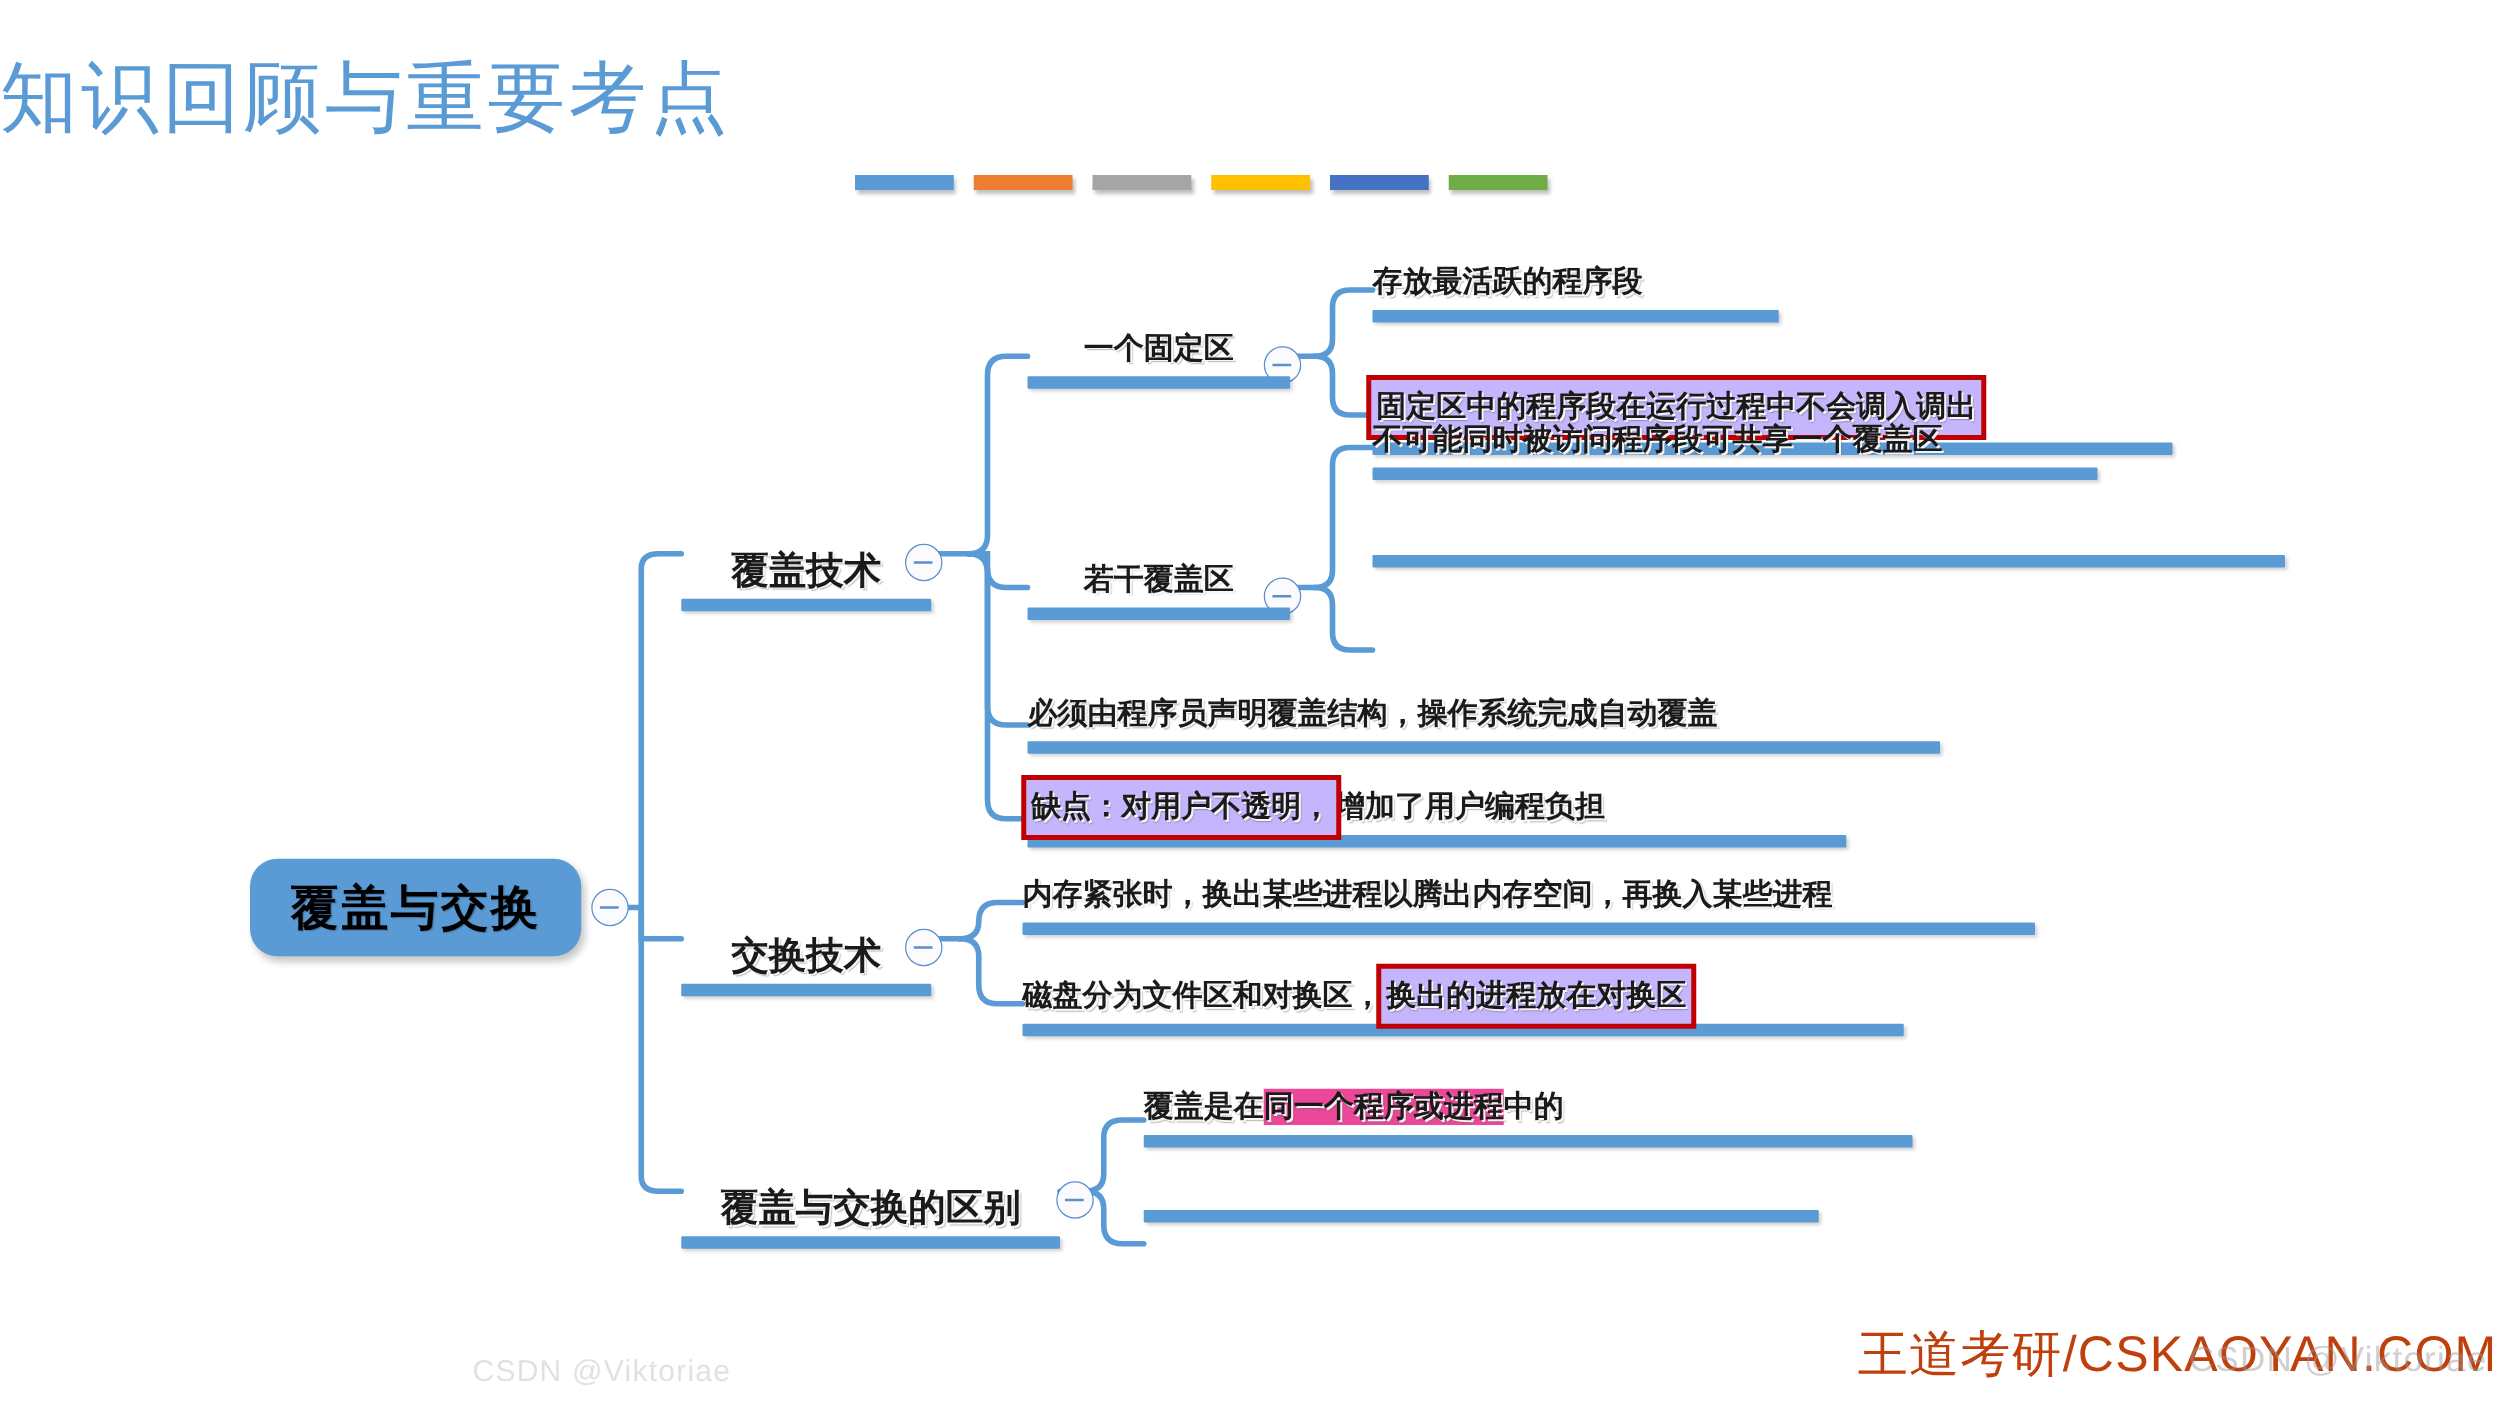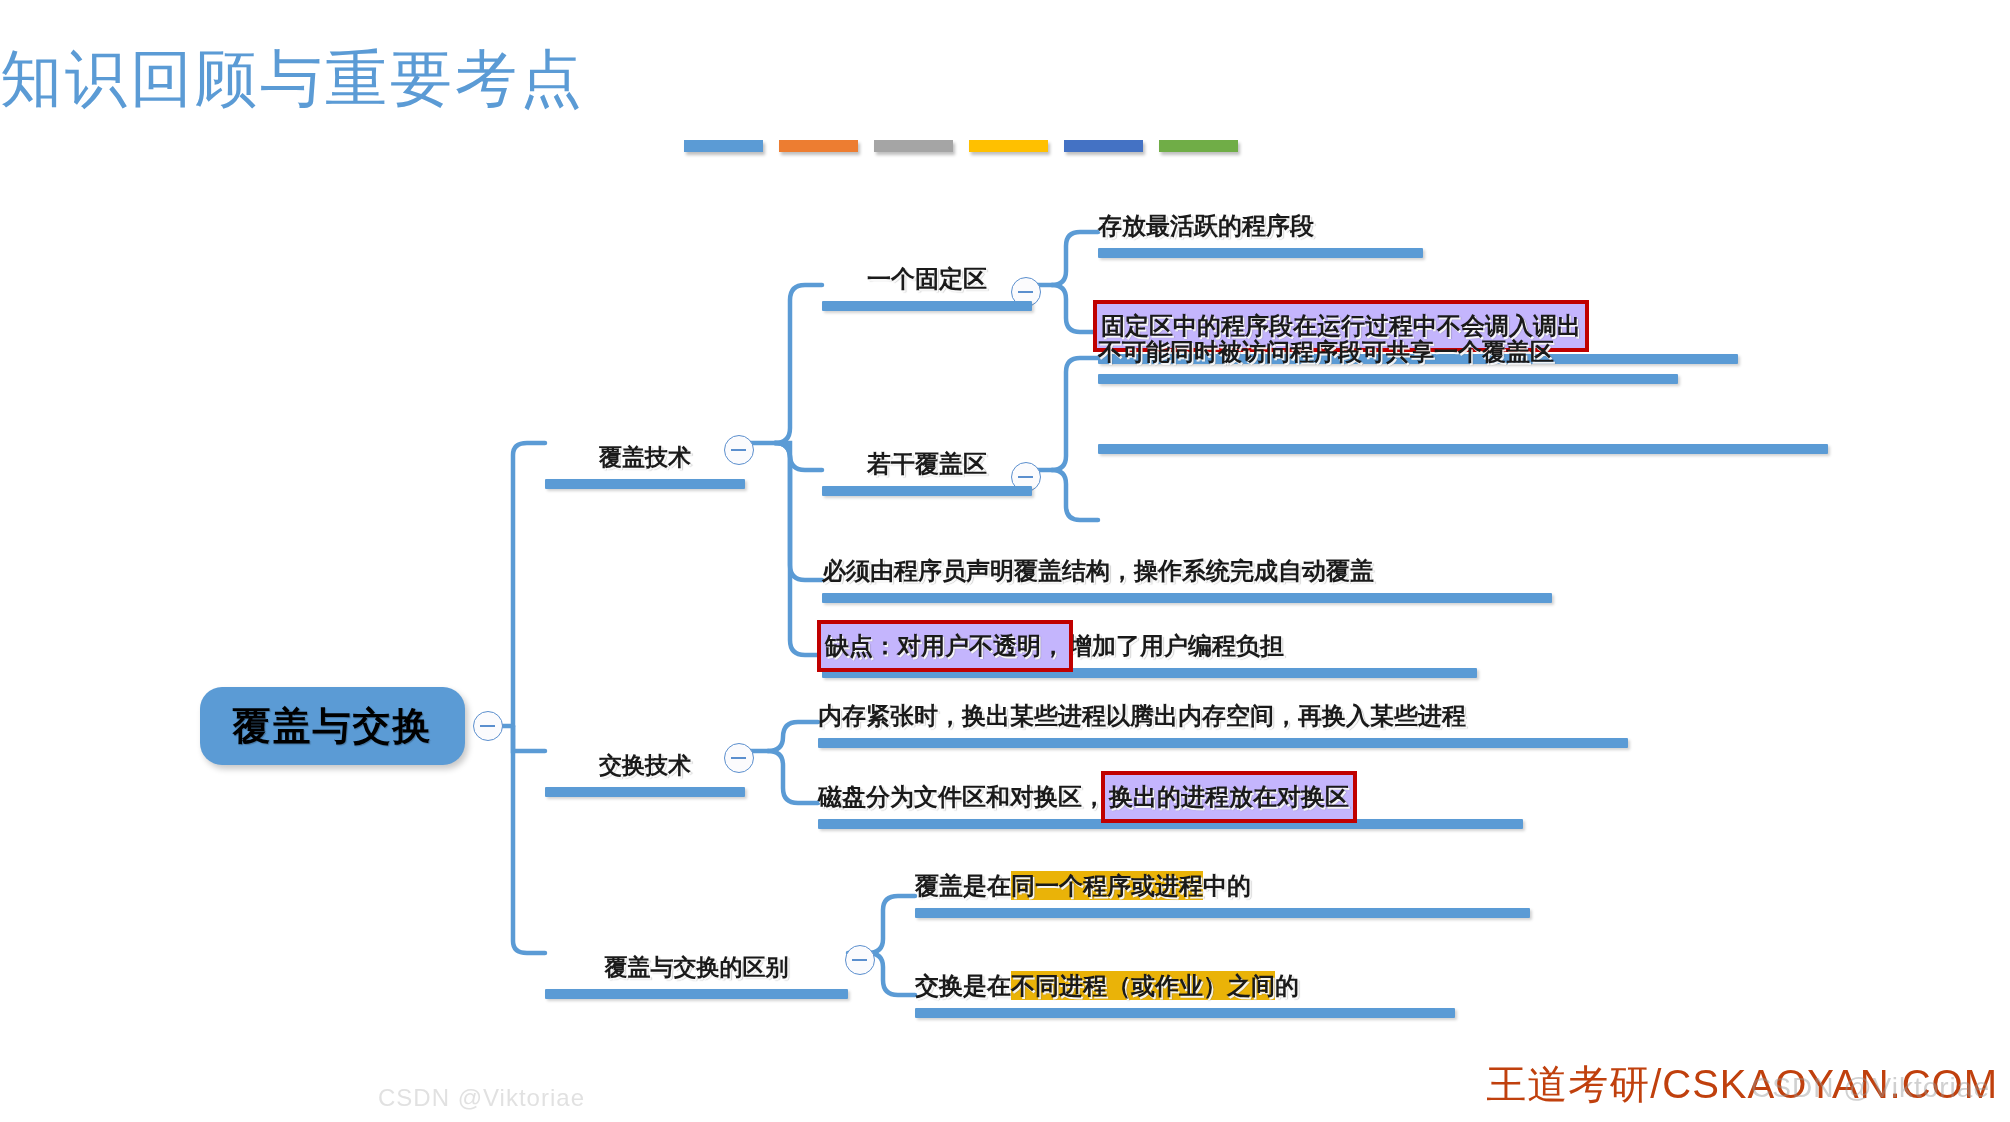--- a/index.html
+++ b/index.html
@@ -119,40 +119,40 @@
     height: 10px;
     background: #5b9bd5;
     border-radius: 1px;
     margin-top: 2px;
     box-shadow: 2px 2px 3px rgba(0,0,0,0.18);
     position: relative;
     z-index: 1;
   }
   
   .node.level1 .node-text {
-    font-size: 23px;
+    font-size: 30px;
   }
 
   
   .node.level1 .node-text {
     text-align: center;
   }
 
   
   .hl-red {
     position: relative;
     display: inline-block;
     padding: 2px 4px;
     margin: -2px -1px;
     box-shadow: 0 0 0 4px #c00000;
     background: #c4b5fd;
     z-index: 4;
   }
   .hl-yellow {
-    background: #eab308;
+    background: #ec4899;
     padding: 1px 0;
     margin-top: 48px;
   }
 
   
   #footer-brand {
     position: absolute;
     right: 12px;
     bottom: 14px;
     font-size: 40px;
@@ -300,19 +300,18 @@
   <span class="node-text"><span>磁盘分为文件区和对换区，</span><span class="hl-red">换出的进程放在对换区</span></span>
   <span class="node-underline"></span>
 </div>
 
 <div class="node level2" style="left:915px; top:866px; width:615px;">
   <span class="node-text"><span>覆盖是在</span><span class="hl-yellow">同一个程序或进程</span><span>中的</span></span>
   <span class="node-underline"></span>
 </div>
 
 <div class="node level2" style="left:915px; top:966px; width:540px;">
-  <span class="node-text"><span>交换是在</span><span class="hl-yellow">不同进程（或作业）之间</span><span>的</span></span>
   <span class="node-underline"></span>
 </div>
 
 <div id="footer-brand">王道考研/CSKAOYAN.COM</div>
 <div class="watermark" id="watermark-main">CSDN @Viktoriae</div>
 <div class="watermark" id="watermark-left">CSDN @Viktoriae</div>
 
 </body></html>

